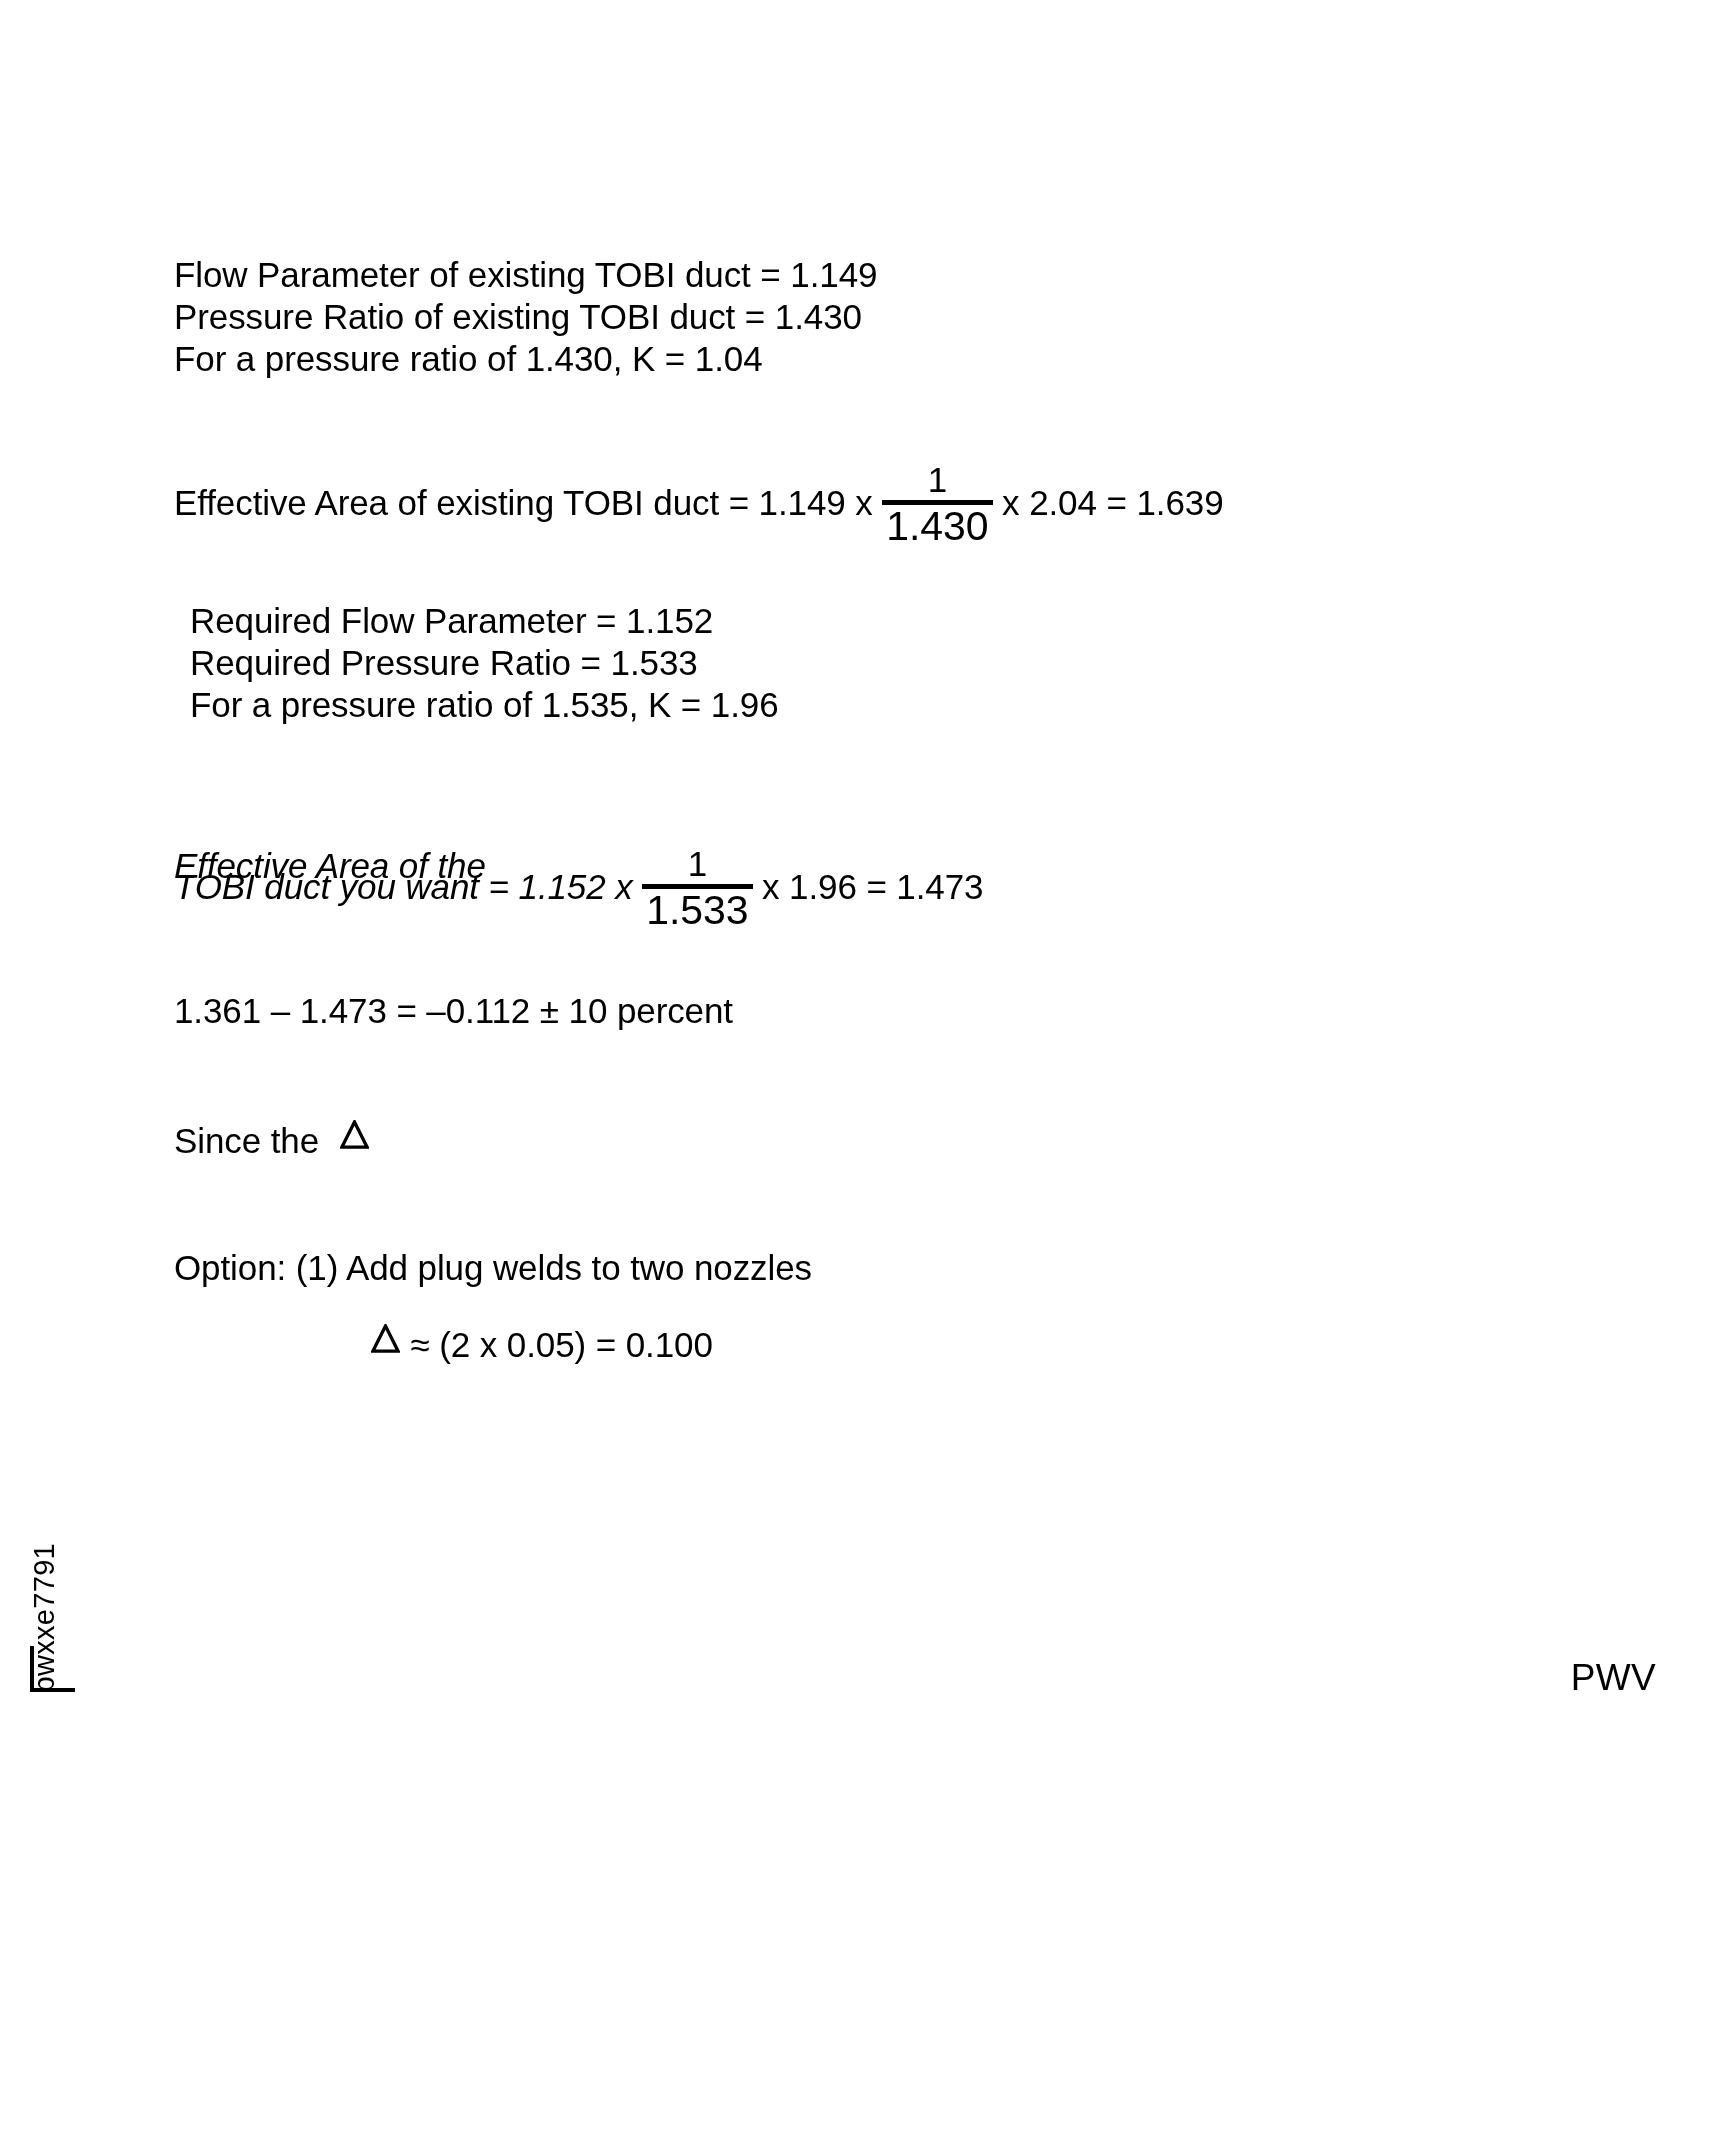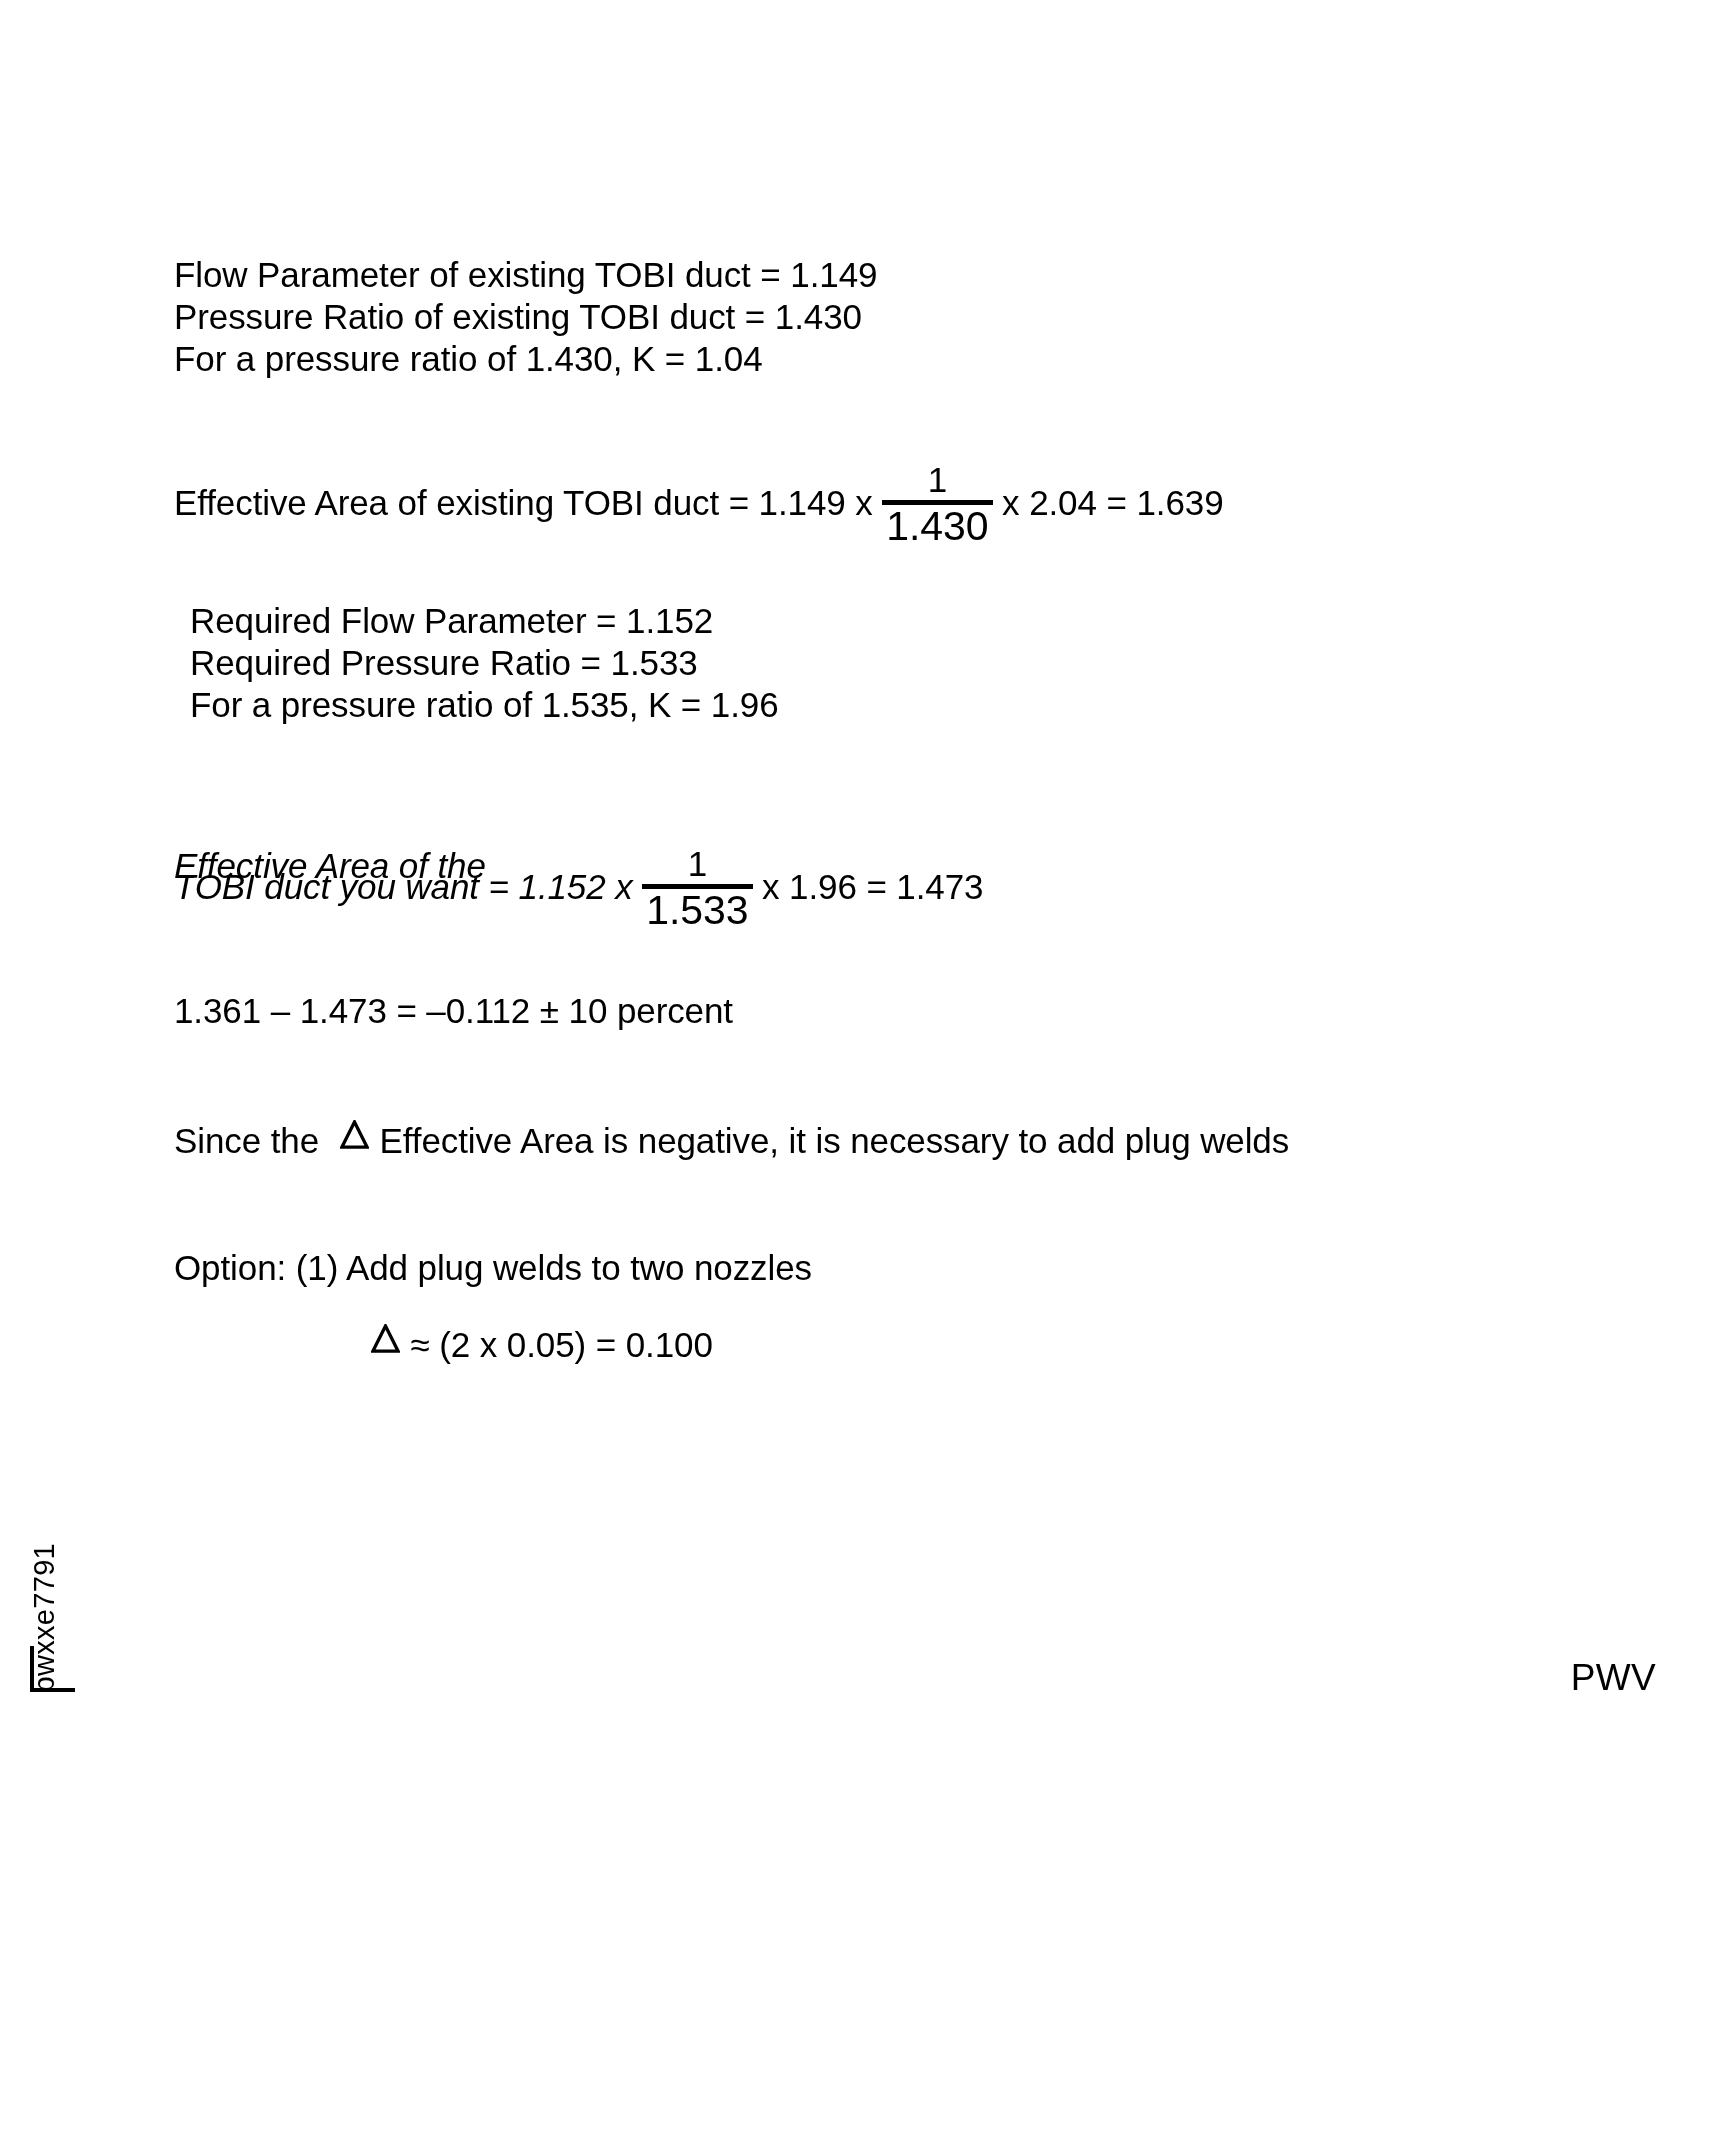--- a/index.html
+++ b/index.html
@@ -200,21 +200,20 @@
   <div id="line-since" class="inline-flexline">
     <span class="eq-seg">Since the</span>
     <span class="space-x"></span>
     <span class="space-x"></span>
     <span class="delta-icon">
       <svg viewBox="0 0 44 44" aria-hidden="true">
         <polygon points="22,3 41,41 3,41" fill="none" stroke="#000000" stroke-width="5" stroke-linejoin="miter"></polygon>
       </svg>
     </span>
     <span class="space-x"></span>
-    <span class="eq-seg">Effective Area is negative, it is necessary to add plug welds</span>
   </div>
 
   <div id="line-option" class="doc-line">Option:  (1)  Add plug welds to two nozzles</div>
 
   <div id="line-delta-eq" class="inline-flexline">
     <span class="delta-icon">
       <svg viewBox="0 0 44 44" aria-hidden="true">
         <polygon points="22,3 41,41 3,41" fill="none" stroke="#000000" stroke-width="5" stroke-linejoin="miter"></polygon>
       </svg>
     </span>

